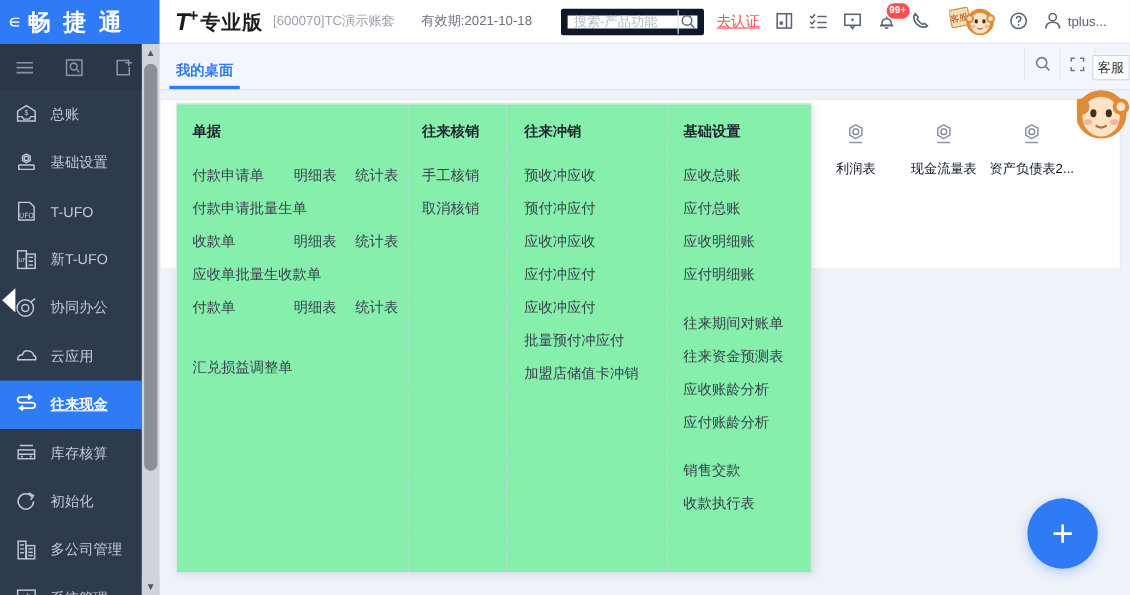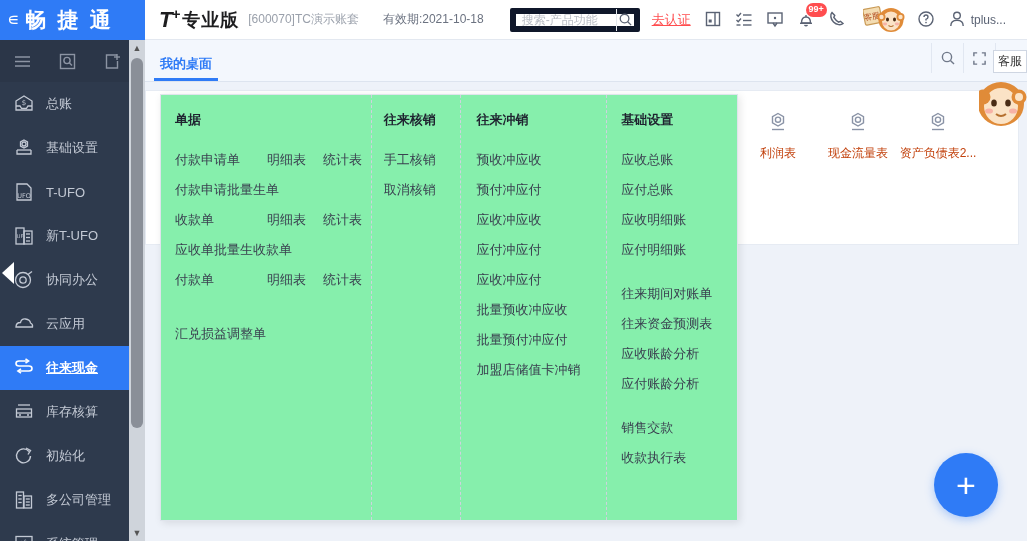--- a/index.html
+++ b/index.html
@@ -146,21 +146,21 @@
     position: absolute; top: 8px; left: 0px; width: 874px; height: 155px;
     background: #fff; border: 1px solid #e6ebf3;
   }
   .desk-icons { display: flex; gap: 0; padding: 18px 0 0 592px; }
   .desk-ico-item {
     width: 80px; display: flex; flex-direction: column; align-items: center;
     gap: 8px; cursor: pointer;
   }
   .desk-ico-item .dig { width: 28px; height: 28px; color: #8a93a6; }
   .desk-ico-item .dil {
-    font-size: 12px; color: #c2410c; white-space: nowrap; overflow: hidden;
+    font-size: 12px; color: #0f172a; white-space: nowrap; overflow: hidden;
     text-overflow: ellipsis; max-width: 78px; text-align: center;
   }
 
   .fab {
     position: absolute; right: 29px; bottom: 24px; width: 64px; height: 64px;
     border-radius: 50%; background: #2f7bf6; color: #fff;
     display: flex; align-items: center; justify-content: center;
     font-size: 34px; font-weight: 300; line-height: 1; cursor: pointer;
     box-shadow: 0 3px 10px rgba(47,123,246,0.35); z-index: 12;
   }
@@ -594,23 +594,20 @@
       <div class="mm-row">
           <span class="mm-link">应收冲应收</span>
         </div>
       <div class="mm-row">
           <span class="mm-link">应付冲应付</span>
         </div>
       <div class="mm-row">
           <span class="mm-link">应收冲应付</span>
         </div>
       <div class="mm-row">
-          <span class="mm-link">批量预收冲应收</span>
-        </div>
-      <div class="mm-row">
           <span class="mm-link">批量预付冲应付</span>
         </div>
       <div class="mm-row">
           <span class="mm-link">加盟店储值卡冲销</span>
         </div>
     </div>
 
     <div class="mm-col c4">
       <div class="mm-title">基础设置</div>
       <div class="mm-row">

